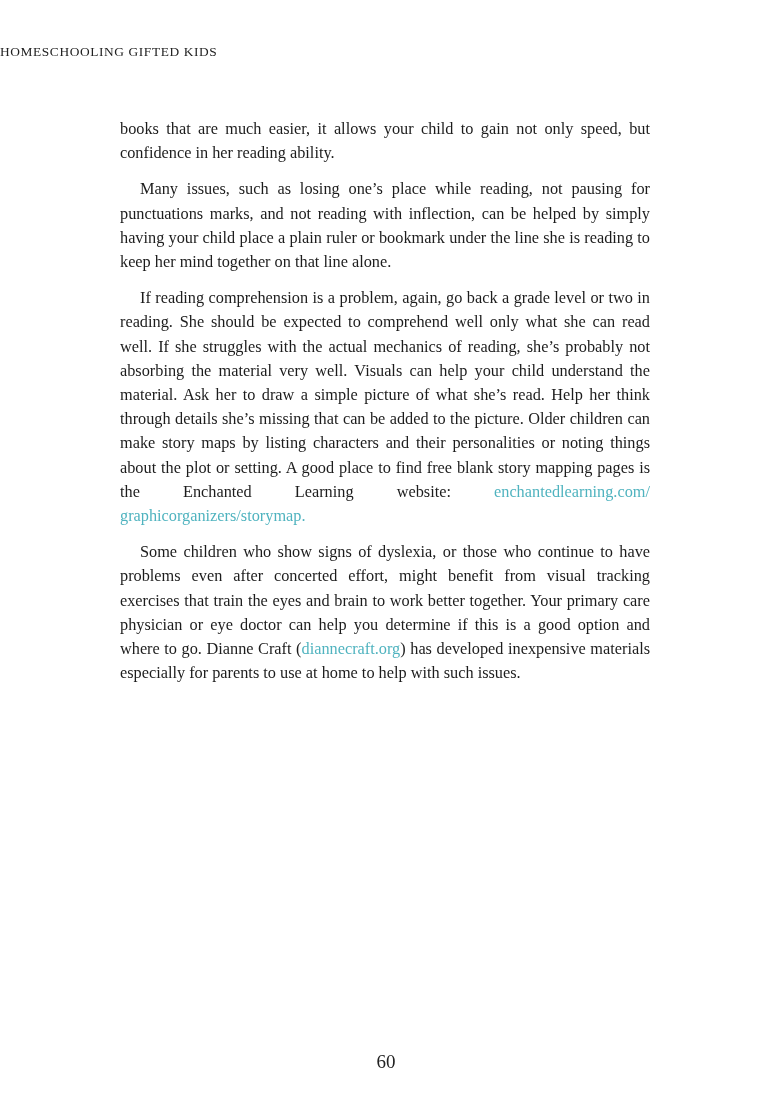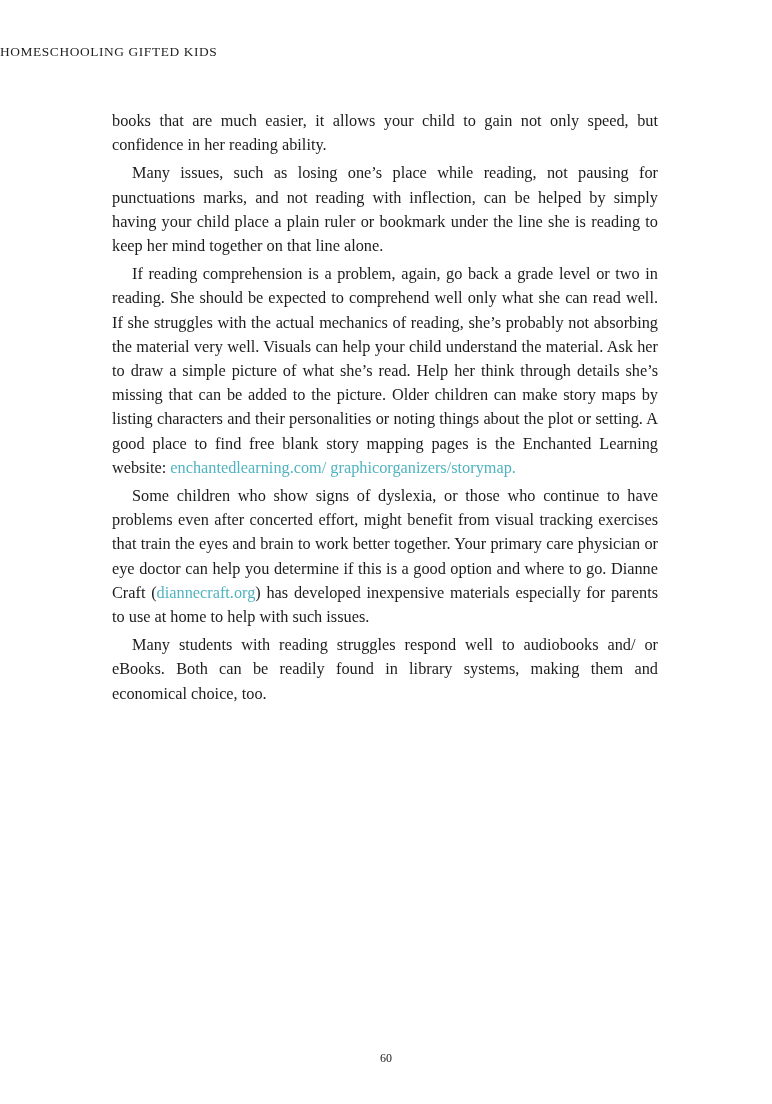--- a/index.html
+++ b/index.html
@@ -9,27 +9,27 @@
     position: absolute; top: 44px; left: 0; width: 738px; text-align: left;
     font-family: "Liberation Serif", "DejaVu Serif", serif;
     font-size: 13.4px; letter-spacing: 0.6px; color: #222;
   }
   .body-text {
     position: absolute; top: 105px; left: 108px; width: 554px;
     font-family: "Liberation Serif", "DejaVu Serif", serif;
     font-size: 16.3px; line-height: 24.2px; color: #1c1c1c;
     text-align: justify;
   }
-  .body-text p { margin: 4px; }
+  .body-text p { margin: 12px; }
   .body-text p.indent { text-indent: 20px; }
   .link { color: #4fb3bf; text-decoration: none; }
   .folio {
     position: absolute; top: 1051px; left: 0; width: 772px; text-align: center;
     font-family: "Liberation Serif", "DejaVu Serif", serif;
-    font-size: 12px; color: #222;
+    font-size: 19px; color: #222;
   }
 </style>
 </head>
 <body>
 
 <div class="page">
   <div class="running-head">HOMESCHOOLING GIFTED KIDS</div>
 
   <div class="body-text">
     <p>
@@ -37,19 +37,16 @@
     </p>
     <p class="indent">
       <span>Many issues, such as losing one’s place while reading, not pausing for punctuations marks, and not reading with inflection, can be helped by simply having your child place a plain ruler or bookmark under the line she is reading to keep her mind together on that line alone.</span>
     </p>
     <p class="indent">
       <span>If reading comprehension is a problem, again, go back a grade level or two in reading. She should be expected to comprehend well only what she can read well. If she struggles with the actual mechanics of reading, she’s probably not absorbing the material very well. Visuals can help your child understand the material. Ask her to draw a simple picture of what she’s read. Help her think through details she’s missing that can be added to the picture. Older children can make story maps by listing characters and their personalities or noting things about the plot or setting. A good place to find free blank story mapping pages is the Enchanted Learning website: </span><a class="link" style="color: rgb(79, 179, 191);">enchantedlearning.com/ graphicorganizers/storymap.</a>
     </p>
     <p class="indent">
       <span>Some children who show signs of dyslexia, or those who continue to have problems even after concerted effort, might benefit from visual tracking exercises that train the eyes and brain to work better together. Your primary care physician or eye doctor can help you determine if this is a good option and where to go. Dianne Craft (</span><a class="link" style="color: rgb(79, 179, 191);">diannecraft.org</a><span>) has developed inexpensive materials especially for parents to use at home to help with such issues.</span>
     </p>
-    <p class="indent">
-      <span>Many students with reading struggles respond well to audiobooks and/ or eBooks. Both can be readily found in library systems, making them and economical choice, too.</span>
-    </p>
   </div>
 
   <div class="folio">60</div>
 </div>
 
 </body></html>

